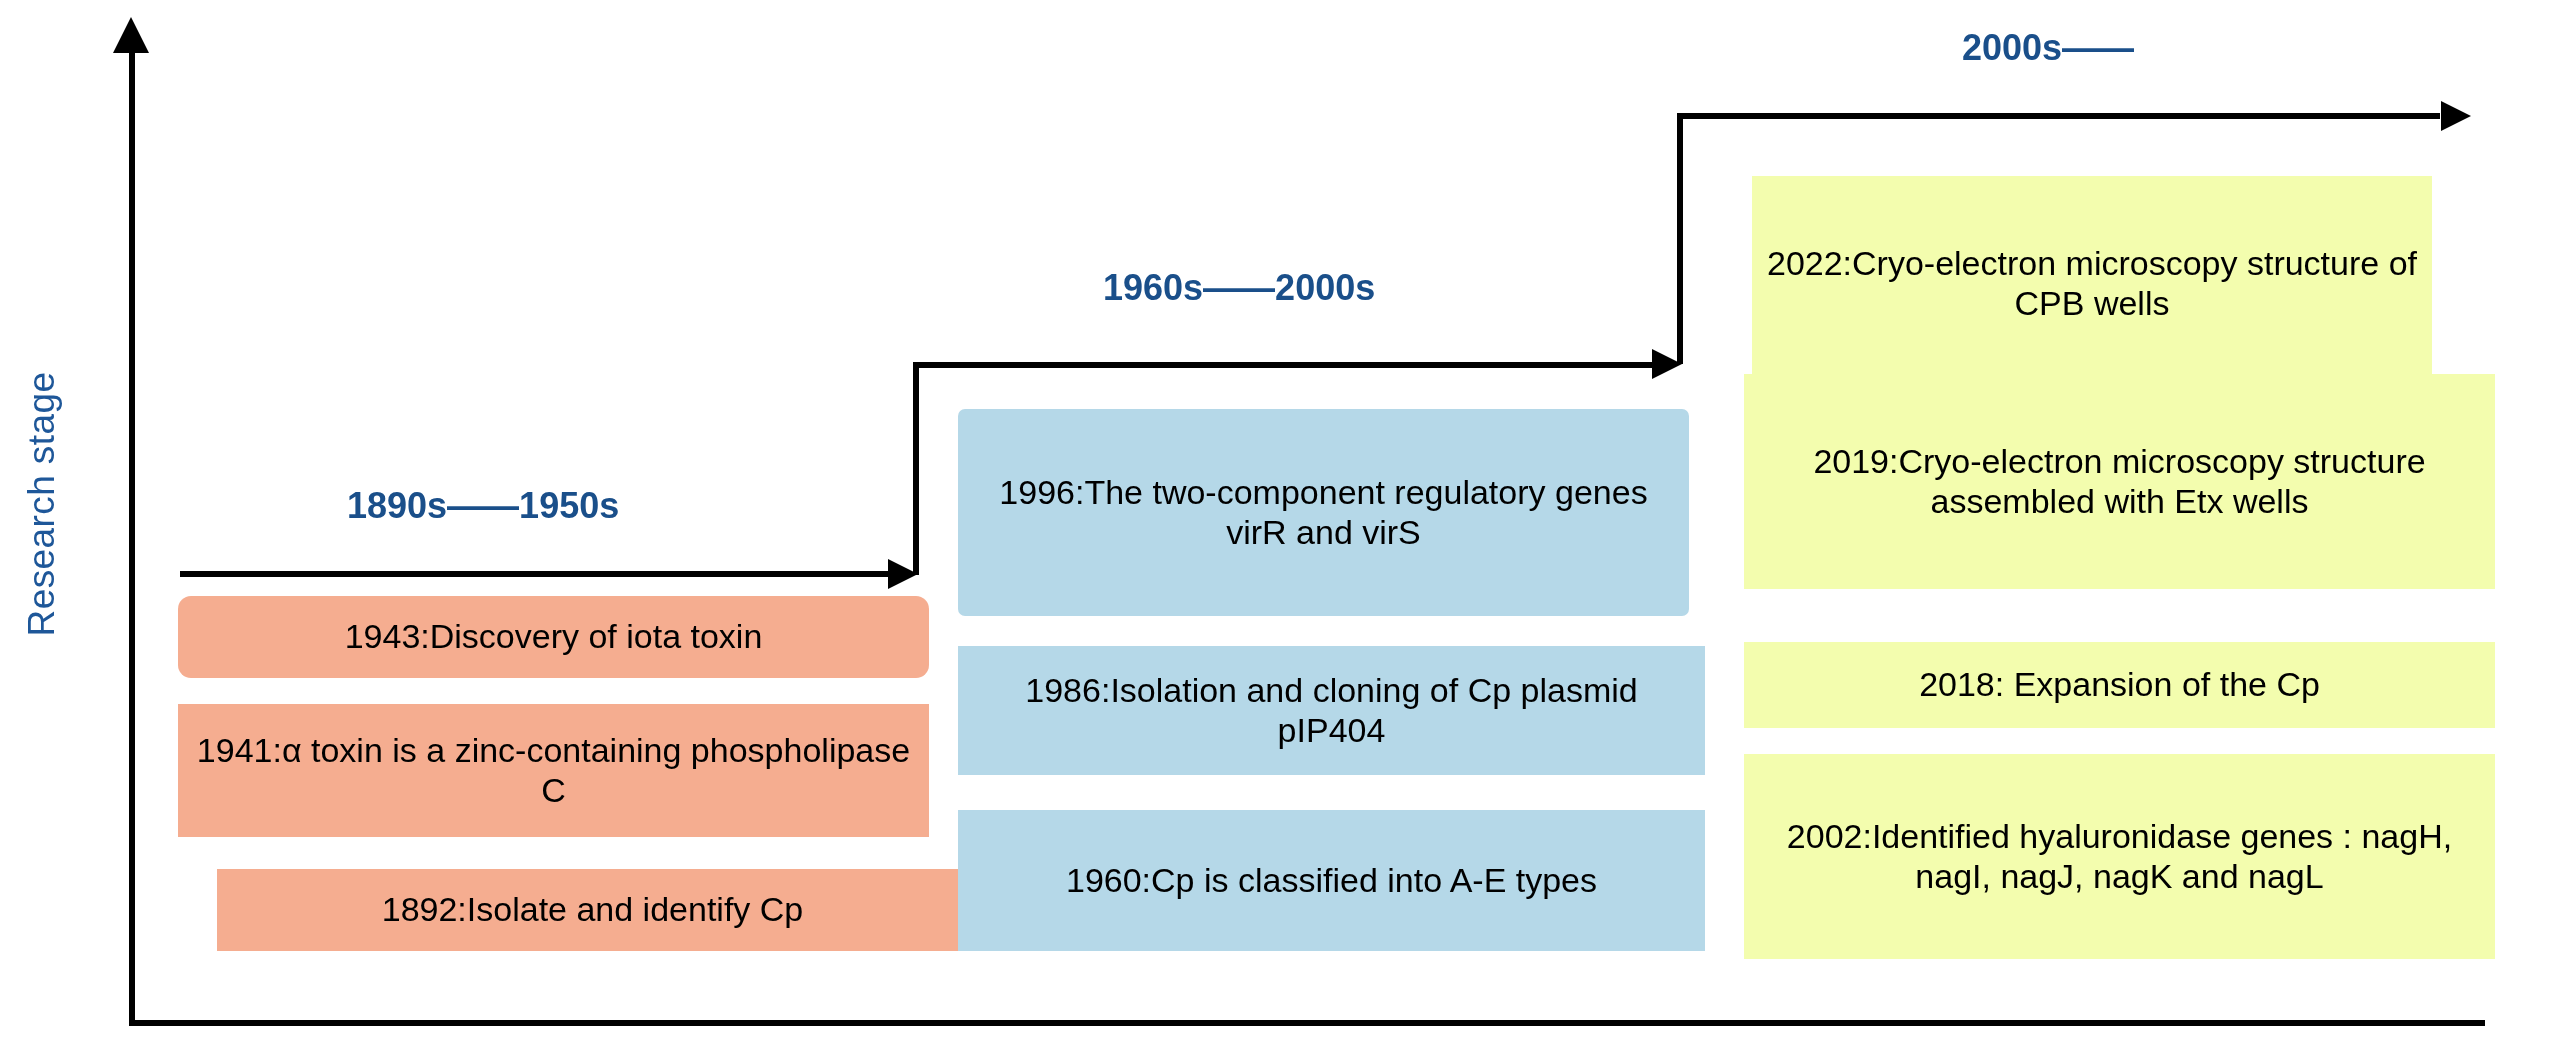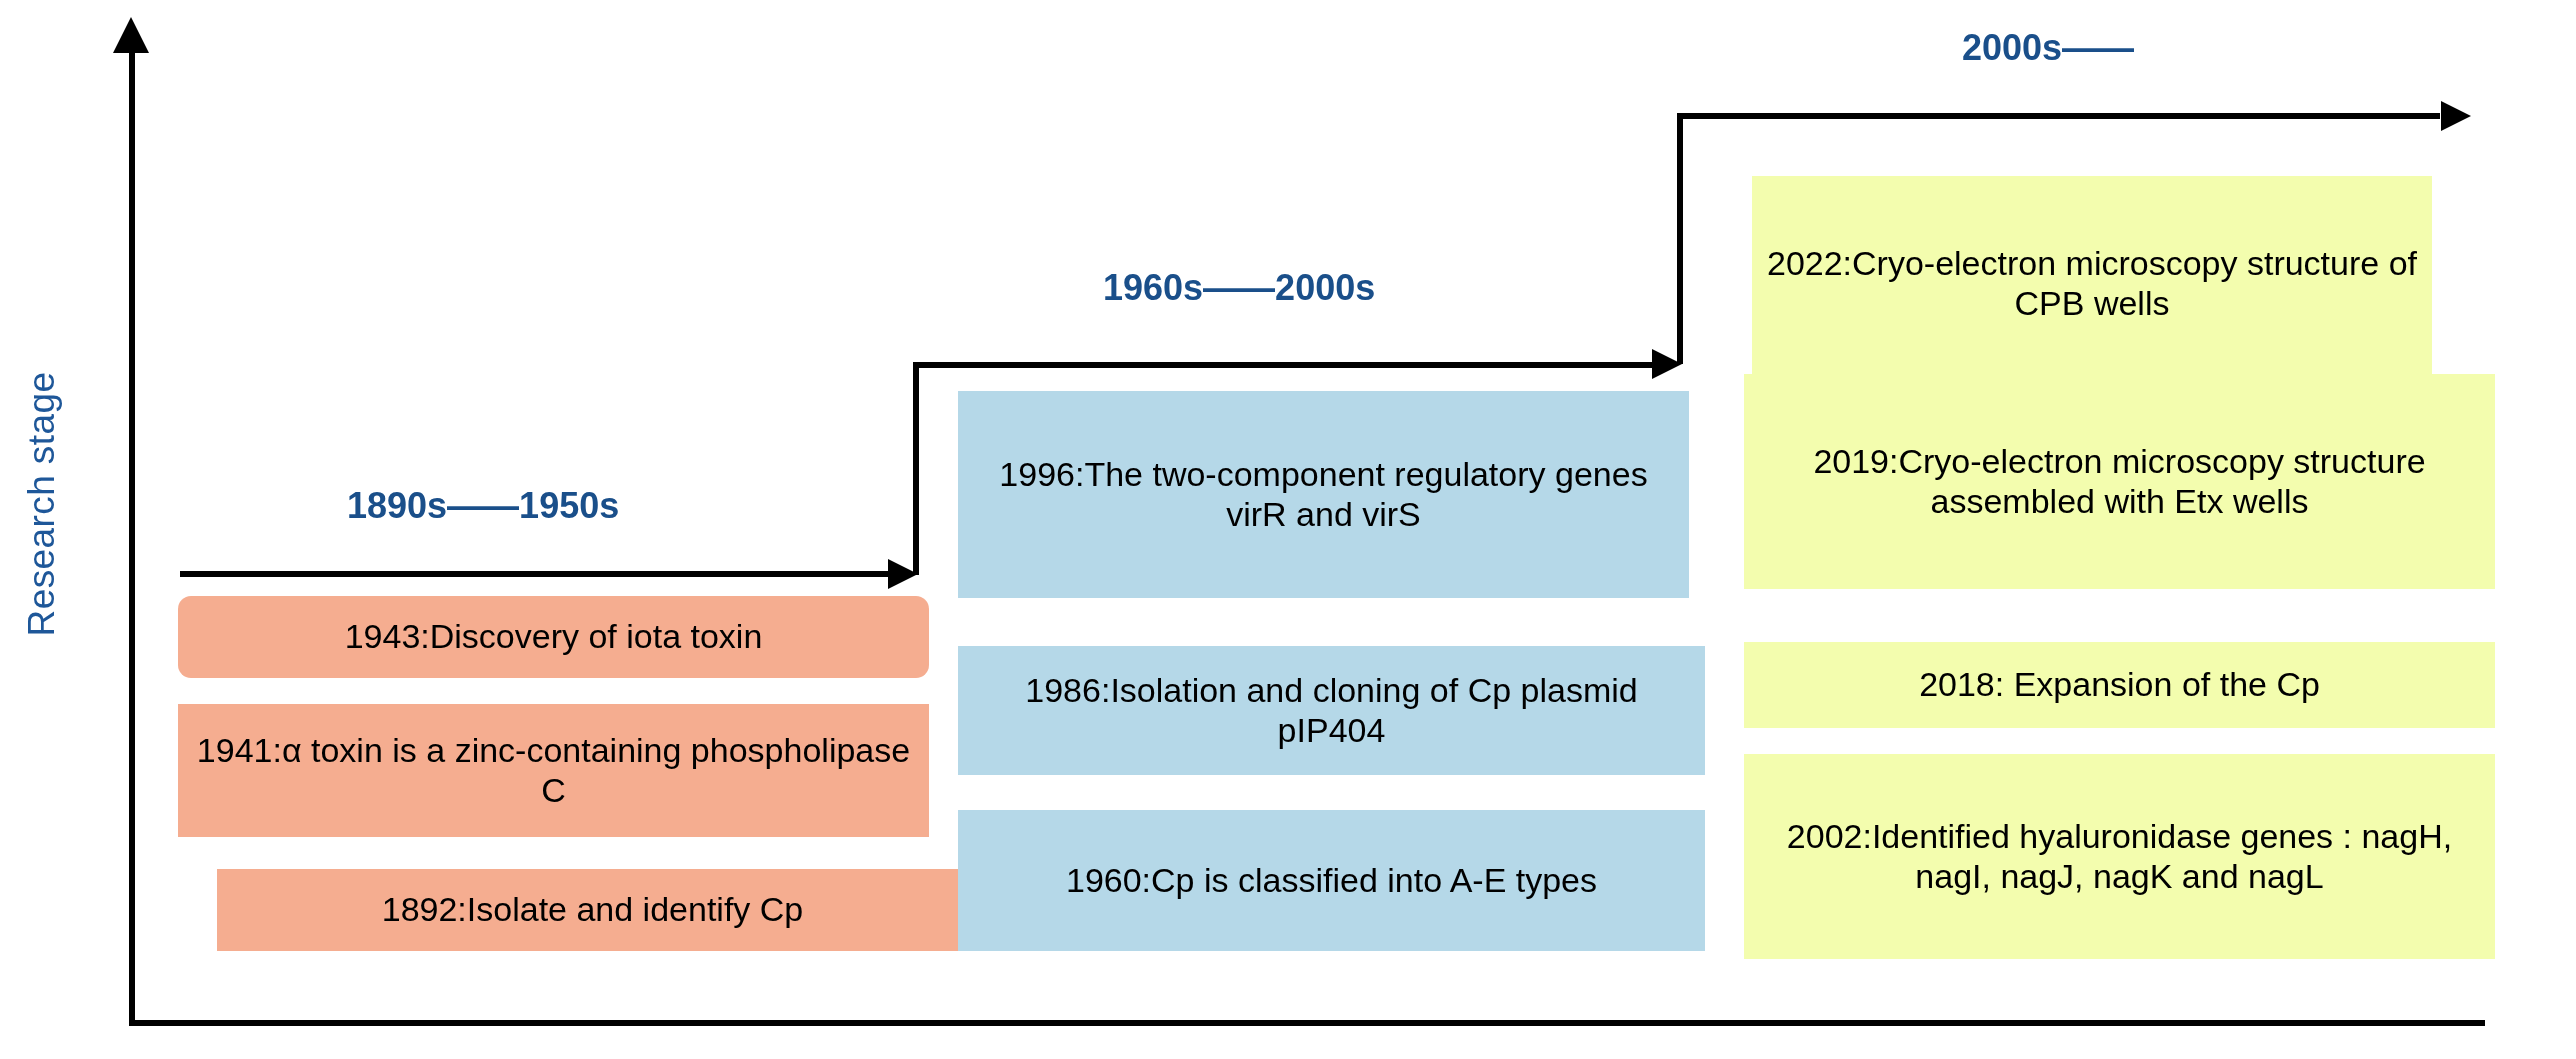--- a/index.html
+++ b/index.html
@@ -72,21 +72,21 @@
   <div class="box orange" style="left:178px;top:596px;width:751px;height:82px;border-radius:13px;">
     <span>1943:Discovery of iota toxin</span>
   </div>
   <div class="box orange" style="left:178px;top:704px;width:751px;height:133px;">
     <span>1941:α toxin is a zinc-containing phospholipase C</span>
   </div>
   <div class="box orange" style="left:178px;top:869px;width:751px;height:82px;margin-left:39px;">
     <span>1892:Isolate and identify Cp</span>
   </div>
 
-  <div class="box blue" style="left:958px;top:391px;width:731px;height:207px;">
+  <div class="box blue" style="left:958px;top:409px;width:731px;height:207px;border-radius:7px;">
     <span>1996:The two-component regulatory genes  virR and virS</span>
   </div>
   <div class="box blue" style="left:958px;top:646px;width:747px;height:129px;">
     <span>1986:Isolation and cloning of Cp plasmid pIP404</span>
   </div>
   <div class="box blue" style="left:958px;top:810px;width:747px;height:141px;">
     <span>1960:Cp is classified into A-E types</span>
   </div>
 
   <div class="box yellow" style="left:1752px;top:145px;width:680px;height:215px;margin-top:31px;">

